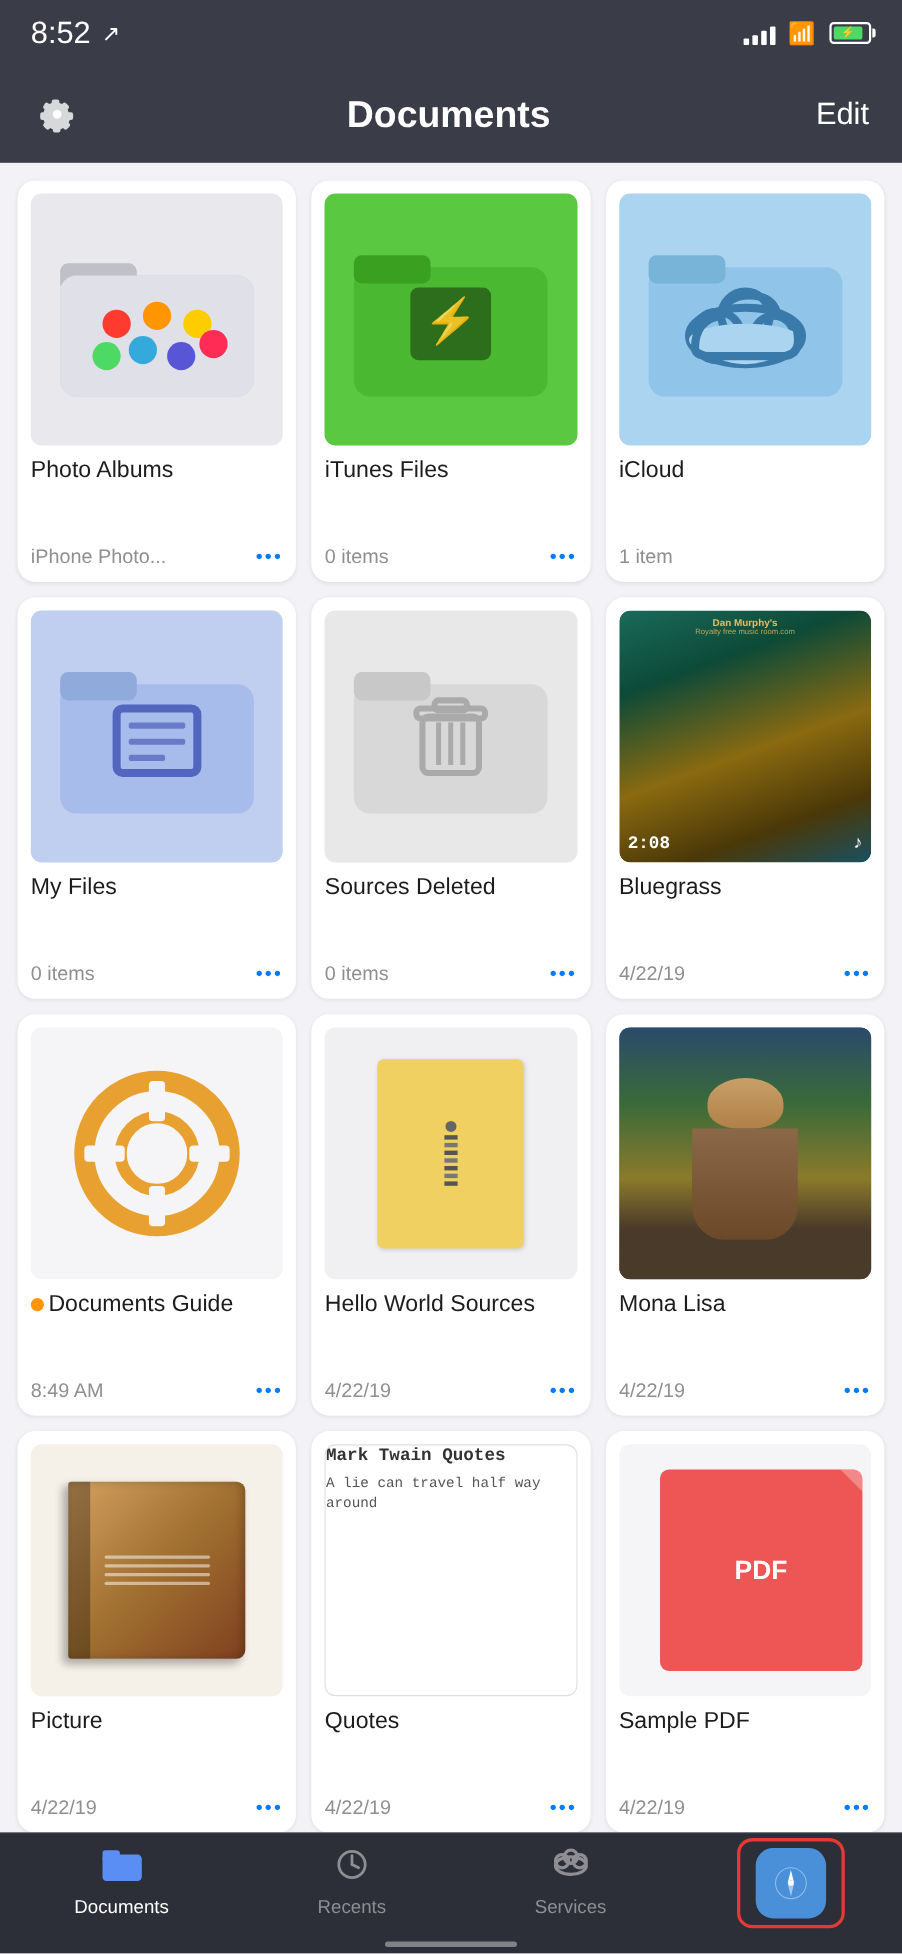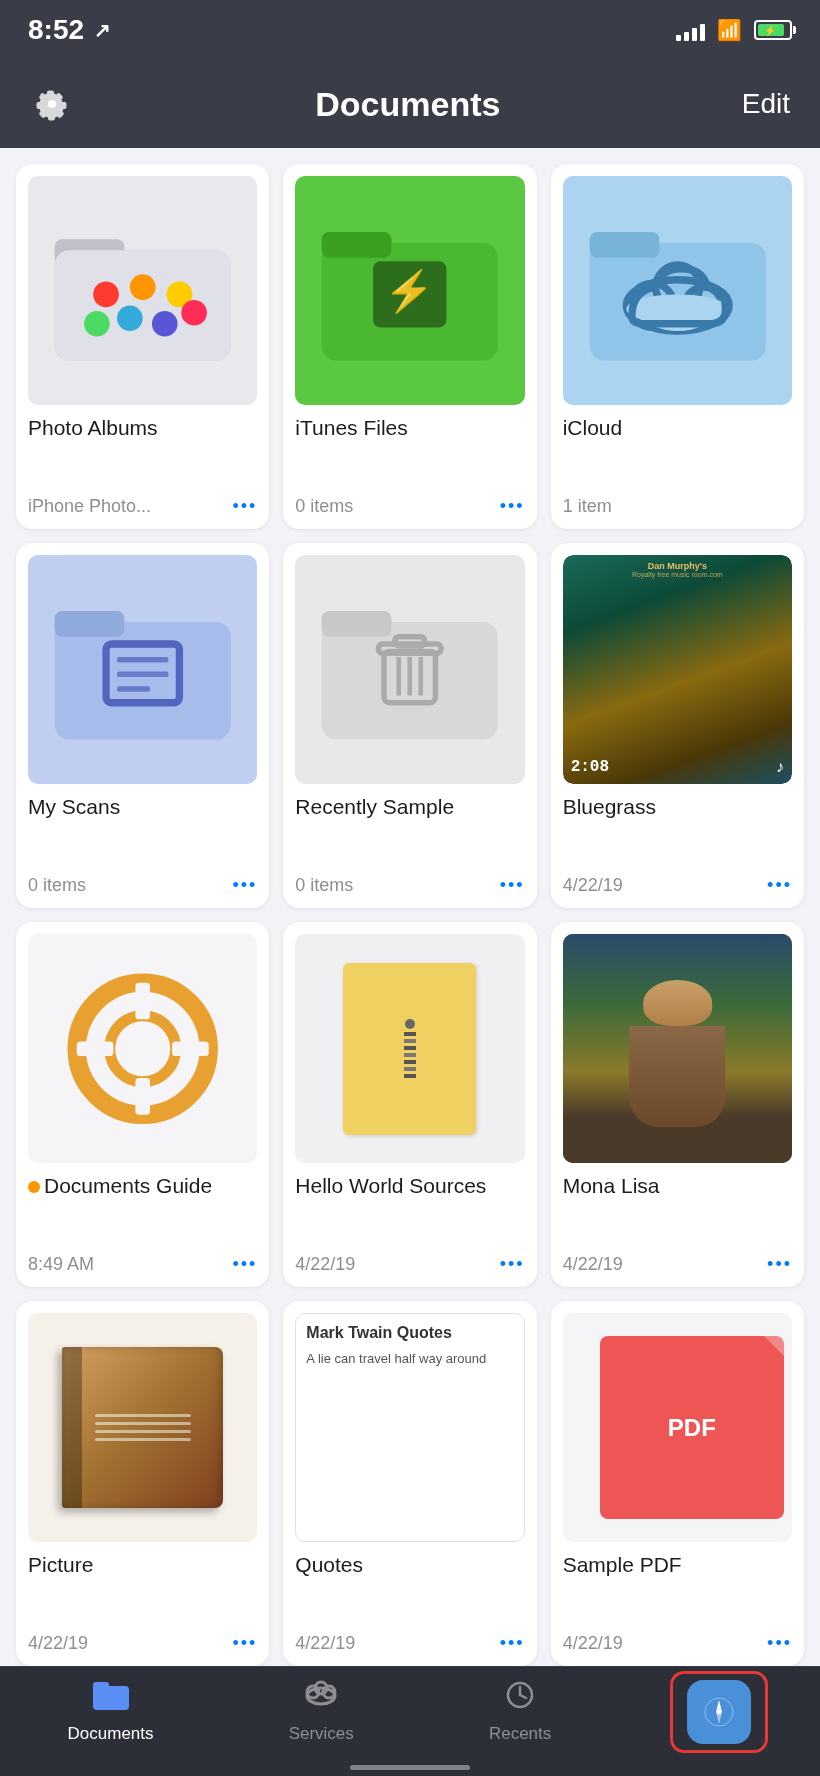--- a/index.html
+++ b/index.html
@@ -18,21 +18,21 @@
       background: #3a3d47;
       height: 60px;
       display: flex;
       align-items: center;
       justify-content: space-between;
       padding: 0 28px;
       color: white;
     }
     .status-time {
       font-size: 28px;
-      font-weight: 700;
+      font-weight: 400;
       display: flex;
       align-items: center;
       gap: 10px;
     }
     .status-icons {
       display: flex;
       align-items: center;
       gap: 12px;
     }
     .signal-bars {
@@ -434,42 +434,42 @@
       <svg viewBox="0 0 100 80" width="80%" height="80%">
         <rect x="2" y="14" width="96" height="64" rx="8" fill="#a8bcec"></rect>
         <rect x="2" y="8" width="38" height="14" rx="4" fill="#90aadc"></rect>
 
         <rect x="30" y="26" width="40" height="32" rx="3" fill="none" stroke="rgba(60,80,180,0.8)" stroke-width="4"></rect>
         <rect x="36" y="33" width="28" height="3" rx="1" fill="rgba(60,80,180,0.6)"></rect>
         <rect x="36" y="41" width="28" height="3" rx="1" fill="rgba(60,80,180,0.6)"></rect>
         <rect x="36" y="49" width="18" height="3" rx="1" fill="rgba(60,80,180,0.6)"></rect>
       </svg>
     </div>
-    <div class="item-name">My Scans</div>
+    <div class="item-name">My Files</div>
     <div class="item-meta-row">
       <span class="item-meta">0 items</span>
       <span class="item-more">•••</span>
     </div>
   </div>
 
   <div class="grid-item">
     <div class="item-thumb" style="background:#e8e8e8; border-radius:10px;">
       <svg viewBox="0 0 100 80" width="80%" height="80%">
         <rect x="2" y="14" width="96" height="64" rx="8" fill="#d8d8d8"></rect>
         <rect x="2" y="8" width="38" height="14" rx="4" fill="#c8c8c8"></rect>
 
         <rect x="36" y="30" width="28" height="28" rx="3" fill="none" stroke="#aaa" stroke-width="3"></rect>
         <rect x="33" y="26" width="34" height="5" rx="2" fill="none" stroke="#aaa" stroke-width="3"></rect>
         <rect x="42" y="22" width="16" height="5" rx="2" fill="none" stroke="#aaa" stroke-width="3"></rect>
         <line x1="44" y1="33" x2="44" y2="54" stroke="#aaa" stroke-width="2.5"></line>
         <line x1="50" y1="33" x2="50" y2="54" stroke="#aaa" stroke-width="2.5"></line>
         <line x1="56" y1="33" x2="56" y2="54" stroke="#aaa" stroke-width="2.5"></line>
       </svg>
     </div>
-    <div class="item-name">Recently Sample</div>
+    <div class="item-name">Sources Deleted</div>
     <div class="item-meta-row">
       <span class="item-meta">0 items</span>
       <span class="item-more">•••</span>
     </div>
   </div>
 
   <div class="grid-item">
     <div class="item-thumb" style="border-radius:10px; overflow:hidden;">
       <div style="width:100%;height:100%;background:linear-gradient(160deg, #1a6a5a 0%, #0d4a38 25%, #8a6a10 55%, #4a3808 80%, #1a5060 100%); border-radius:10px; position:relative; display:flex; align-items:flex-end; padding:8px;">
         <div style="position:absolute;top:6px;left:0;right:0;text-align:center;">
@@ -562,21 +562,21 @@
       </div>
     </div>
     <div class="item-name">Picture</div>
     <div class="item-meta-row">
       <span class="item-meta">4/22/19</span>
       <span class="item-more">•••</span>
     </div>
   </div>
 
   <div class="grid-item">
-    <div class="item-thumb" style="background:white;border:1px solid #e0e0e0;border-radius:10px;padding:10px;flex-direction:column;justify-content:flex-start;align-items:flex-start;">
+    <div class="item-thumb" style="background:white;border:1px solid #e0e0e0;border-radius:10px;flex-direction:column;justify-content:flex-start;align-items:flex-start;font-family:Liberation Mono, monospace;">
       <div class="quotes-title">Mark Twain Quotes</div>
       <div class="quotes-text">A lie can travel half way around</div>
     </div>
     <div class="item-name">Quotes</div>
     <div class="item-meta-row">
       <span class="item-meta">4/22/19</span>
       <span class="item-more">•••</span>
     </div>
   </div>
 
@@ -599,45 +599,45 @@
 <div class="tab-bar">
 
   <div class="tab-item active">
     <div class="tab-icon">
       <svg width="36" height="30" viewBox="0 0 36 30">
         <rect x="0" y="6" width="36" height="24" rx="4" fill="#5b8ef5"></rect>
         <rect x="0" y="2" width="16" height="10" rx="3" fill="#5b8ef5"></rect>
       </svg>
     </div>
     <span class="tab-label active-label">Documents</span>
+  </div>
+
+  <div class="tab-item">
+    <div class="tab-icon">
+      <svg width="30" height="30" viewBox="0 0 30 30">
+        <circle cx="15" cy="15" r="12" fill="none" stroke="#8e8e93" stroke-width="2.5"></circle>
+        <line x1="15" y1="7" x2="15" y2="15" stroke="#8e8e93" stroke-width="2.5" stroke-linecap="round"></line>
+        <line x1="15" y1="15" x2="21" y2="18" stroke="#8e8e93" stroke-width="2.5" stroke-linecap="round"></line>
+      </svg>
+    </div>
+    <span class="tab-label">Recents</span>
   </div>
 
   <div class="tab-item">
     <div class="tab-icon">
       <svg width="36" height="30" viewBox="0 0 36 30">
         <ellipse cx="18" cy="16" rx="14" ry="8" fill="none" stroke="#8e8e93" stroke-width="3"></ellipse>
         <circle cx="10" cy="12" r="6" fill="none" stroke="#8e8e93" stroke-width="3"></circle>
         <circle cx="26" cy="12" r="6" fill="none" stroke="#8e8e93" stroke-width="3"></circle>
         <circle cx="18" cy="8" r="6" fill="none" stroke="#8e8e93" stroke-width="3"></circle>
       </svg>
     </div>
     <span class="tab-label">Services</span>
   </div>
 
-  <div class="tab-item">
-    <div class="tab-icon">
-      <svg width="30" height="30" viewBox="0 0 30 30">
-        <circle cx="15" cy="15" r="12" fill="none" stroke="#8e8e93" stroke-width="2.5"></circle>
-        <line x1="15" y1="7" x2="15" y2="15" stroke="#8e8e93" stroke-width="2.5" stroke-linecap="round"></line>
-        <line x1="15" y1="15" x2="21" y2="18" stroke="#8e8e93" stroke-width="2.5" stroke-linecap="round"></line>
-      </svg>
-    </div>
-    <span class="tab-label">Recents</span>
-  </div>
-
 
   <div class="tab-item highlighted">
     <div class="compass-tab-bg">
       <svg width="36" height="36" viewBox="0 0 36 36">
         <circle cx="18" cy="18" r="16" fill="#4a90d9"></circle>
         <circle cx="18" cy="18" r="14" fill="none" stroke="rgba(255,255,255,0.4)" stroke-width="1"></circle>
 
         <polygon points="18,6 21,18 18,15 15,18" fill="white"></polygon>
         <polygon points="18,30 15,18 18,21 21,18" fill="rgba(255,255,255,0.5)"></polygon>
         <circle cx="18" cy="18" r="2.5" fill="white"></circle>

